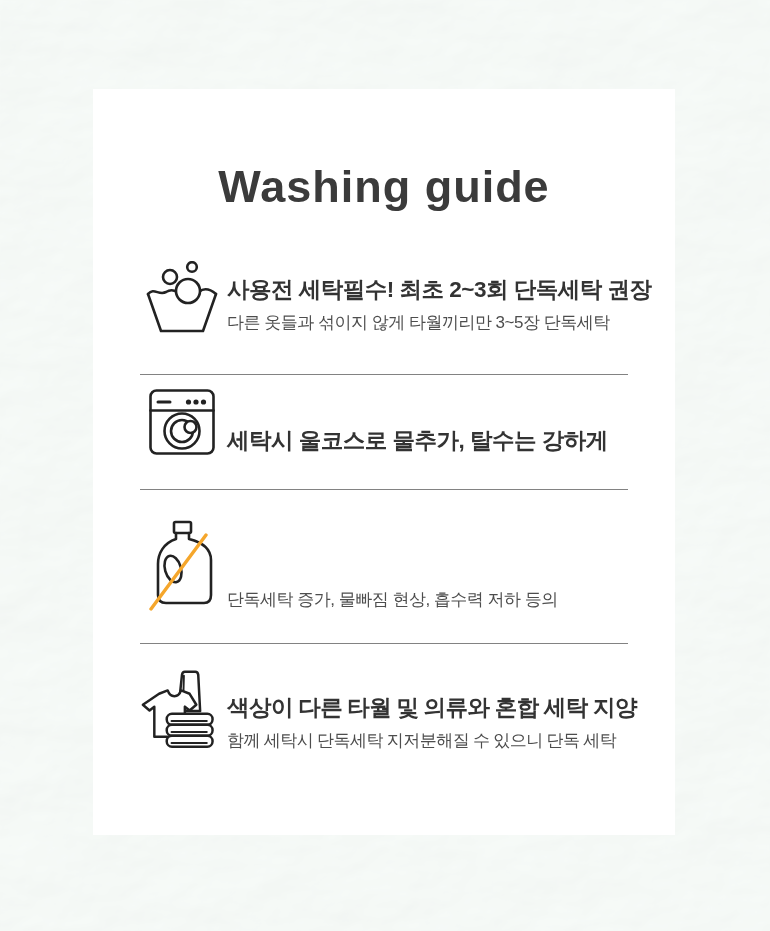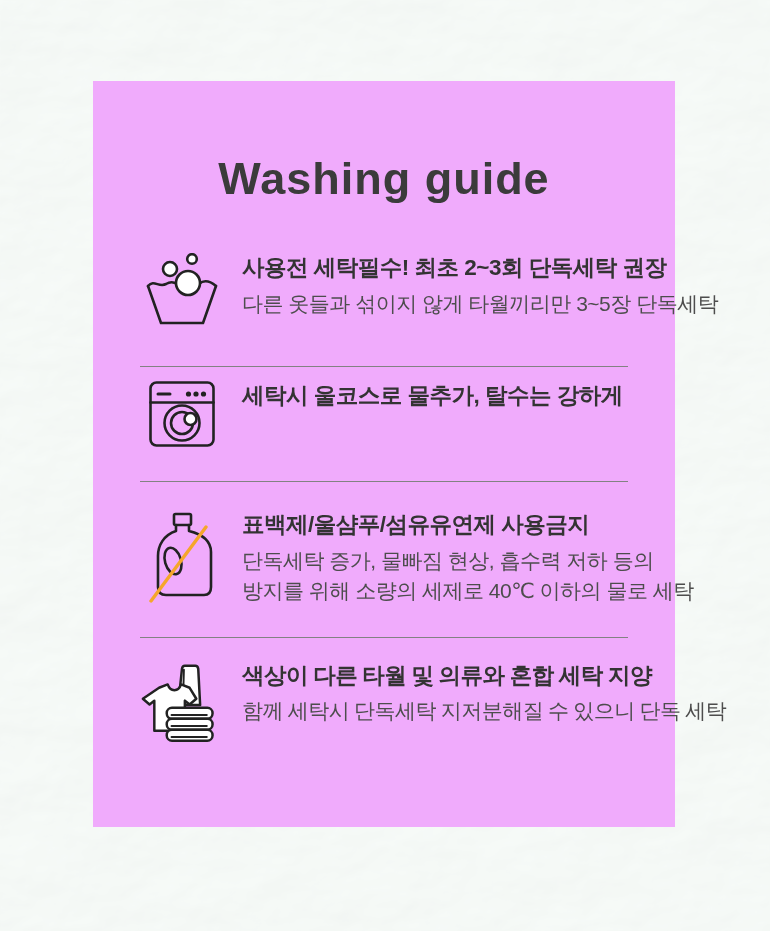--- a/index.html
+++ b/index.html
@@ -3,38 +3,38 @@
 <meta charset="utf-8">
 <style>
   html,body{margin:0;padding:0;}
   body{
     width:770px;height:931px;position:relative;overflow:hidden;
     background:#dfe4e1;
     font-family:"Liberation Sans","DejaVu Sans",sans-serif;
   }
   .bg{position:absolute;left:0;top:0;width:770px;height:931px;}
   .card{
-    position:absolute;left:93px;top:81px;width:582px;height:746px;
-    background:#f0abfc;
+    position:absolute;left:93px;top:89px;width:582px;height:746px;
+    background:#ffffff;
   }
   .title{
     margin:0;padding-top:72px;text-align:center;
     font-size:45px;font-weight:700;letter-spacing:1px;color:#3b3b3b;
   }
   .inner{padding:0 47px;}
-  .row{display:flex;align-items:flex-start;gap:18px;}
+  .row{display:flex;align-items:flex-end;gap:3px;}
   .icon-box{width:84px;flex:none;display:flex;justify-content:center;align-items:center;}
   .icon-box svg{display:block;}
   .txt{min-width:0;}
   .heading{
     font-size:22.5px;font-weight:700;color:#333333;letter-spacing:-0.5px;
     white-space:nowrap;line-height:1.3;
   }
   .sub{
-    margin-top:7px;font-size:21px;color:#4d4d4d;letter-spacing:-0.5px;
+    margin-top:7px;font-size:17px;color:#4d4d4d;letter-spacing:-0.5px;
     line-height:1.42;white-space:nowrap;
   }
   .divider{border:none;border-top:1px solid #828282;margin:0;}
   .r1{margin-top:48px;}
   .d1{margin-top:39px;}
   .r2{margin-top:14px;}
   .d2{margin-top:34px;}
   .r3{margin-top:28px;}
   .d3{margin-top:31px;}
   .r4{margin-top:23px;font-family:Liberation Serif, serif;}
@@ -108,24 +108,22 @@
     <div class="row r3">
       <div class="icon-box">
         <svg width="66" height="94" viewBox="0 0 66 94" class="ic">
           <rect x="25" y="4" width="17" height="11" rx="1.5"></rect>
           <path d="M27,15 L27,21 C15,25 9,35 9,46 L9,77 Q9,85 17,85 L55,85 Q62,85 62,77 L62,42 C62,30 52,24 40,21 L40,15"></path>
           <ellipse cx="24" cy="51" rx="8" ry="13.5" transform="rotate(-16 24 51)"></ellipse>
           <line x1="2" y1="91" x2="57" y2="17" stroke="#f5a62b" stroke-width="3.4"></line>
         </svg>
       </div>
       <div class="txt">
-        <div class="heading">표백제/울샴푸/섬유유연제 사용금지</div>
         <div class="sub">
           <div>단독세탁 증가, 물빠짐 현상, 흡수력 저하 등의</div>
-          <div>방지를 위해 소량의 세제로 40℃ 이하의 물로 세탁</div>
         </div>
       </div>
     </div>
 
     <hr class="divider d3">
 
     <div class="row r4">
       <div class="icon-box">
         <svg width="86" height="86" viewBox="0 0 88 88" class="ic">
           <path d="M44,7 Q44.5,4 47,4 L58,4 Q60.5,4 61,7 L63,45 L40,45 Z" fill="#ffffff"></path>

